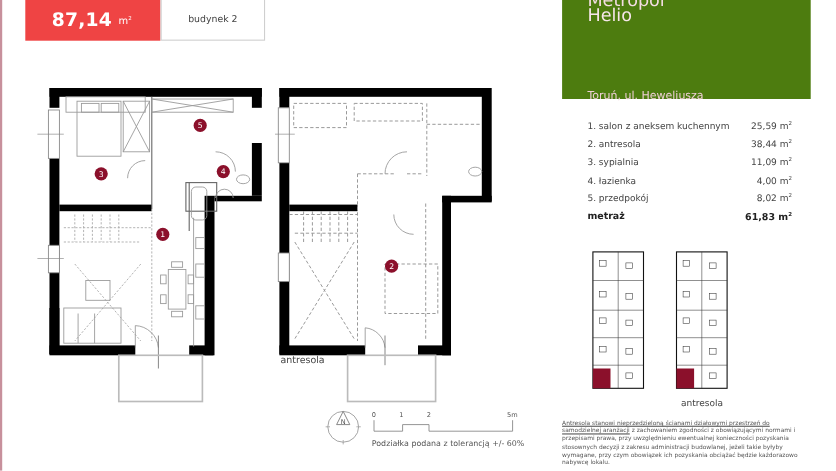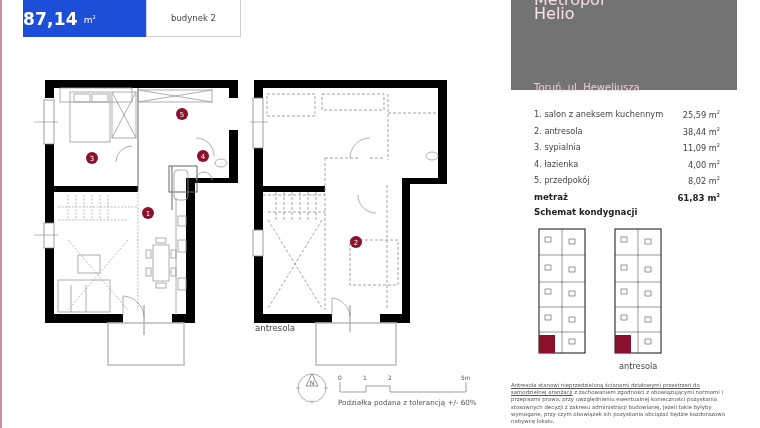--- a/index.html
+++ b/index.html
@@ -1,27 +1,27 @@
 <!DOCTYPE html>
 <html><head>
 <meta charset="utf-8">
 <style>
   * { box-sizing: border-box; margin: 0; padding: 0; }
   html, body { width: 760px; height: 428px; overflow: hidden; background: #ffffff; }
   body { position: relative; font-family: "DejaVu Sans", sans-serif; color: #333; }
   .edge-line { position: absolute; left: 0; top: 0; width: 2px; height: 428px; background: #c7909c; }
 
-  .area-box { position: absolute; left: 23px; top: 0; width: 123px; height: 37px; background: #1d4ed8; color: #fff; display: flex; align-items: center; }
+  .area-box { position: absolute; left: 23px; top: 0; width: 123px; height: 37px; background: #ef4444; color: #fff; display: flex; align-items: center; padding-left: 24px; }
   .area-value { font-size: 17px; font-weight: bold; letter-spacing: 0.2px; }
   .area-unit { font-size: 9px; margin-left: 6px; margin-top: 2px; }
   .area-unit sup { font-size: 5px; }
 
   .building-box { position: absolute; left: 146px; top: -2px; width: 95px; height: 39px; border: 1px solid #cfcfcf; display: flex; align-items: center; justify-content: center; font-size: 8.5px; color: #444; background: #fff; }
 
-  .brand-box { position: absolute; left: 511px; top: 0; width: 226px; height: 90px; background: #737373; color: #f4dde2; padding-left: 23px; }
+  .brand-box { position: absolute; left: 511px; top: 0; width: 226px; height: 90px; background: #4d7c0f; color: #f4dde2; padding-left: 23px; }
   .brand-cut { position: absolute; top: -10px; left: 23px; font-size: 16px; color: #f4dde2; }
   .brand-name { position: absolute; top: 4px; left: 23px; font-size: 16px; color: #f7e6ea; }
   .brand-addr { position: absolute; top: 42px; left: 23px; font-size: 10px; color: #efcfd6; margin-top: 40px; }
 
   .rooms { position: absolute; left: 534px; top: 109px; width: 186px; font-size: 8.2px; color: #444; }
   .room-row { display: flex; justify-content: space-between; height: 16.6px; }
   .room-row .val sup { font-size: 5px; vertical-align: super; }
   .total-row { font-weight: bold; color: #222; font-size: 8.6px; }
   .schem-title { font-weight: bold; color: #222; font-size: 8.6px; margin-top: -2px; }
 
@@ -70,21 +70,20 @@
       <span class="val"><span>4,00 m</span><sup>2</sup></span>
     </div>
   <div class="room-row">
       <span>5. przedpokój</span>
       <span class="val"><span>8,02 m</span><sup>2</sup></span>
     </div>
   <div class="room-row total-row">
       <span>metraż</span>
       <span class="val"><span>61,83 m</span><sup>2</sup></span>
     </div>
-  <div class="schem-title">Schemat kondygnacji</div>
 </div>
 
 <div class="plan" style="left:28px; top:80px;">
   <svg width="220" height="290" viewBox="0 0 220 290">
 
     <g fill="#000">
       <rect x="17" y="0" width="193" height="8"></rect>
       <rect x="17" y="0" width="9" height="18"></rect>
       <rect x="17" y="64" width="9" height="178"></rect>
       <rect x="201" y="0" width="9" height="18"></rect>

